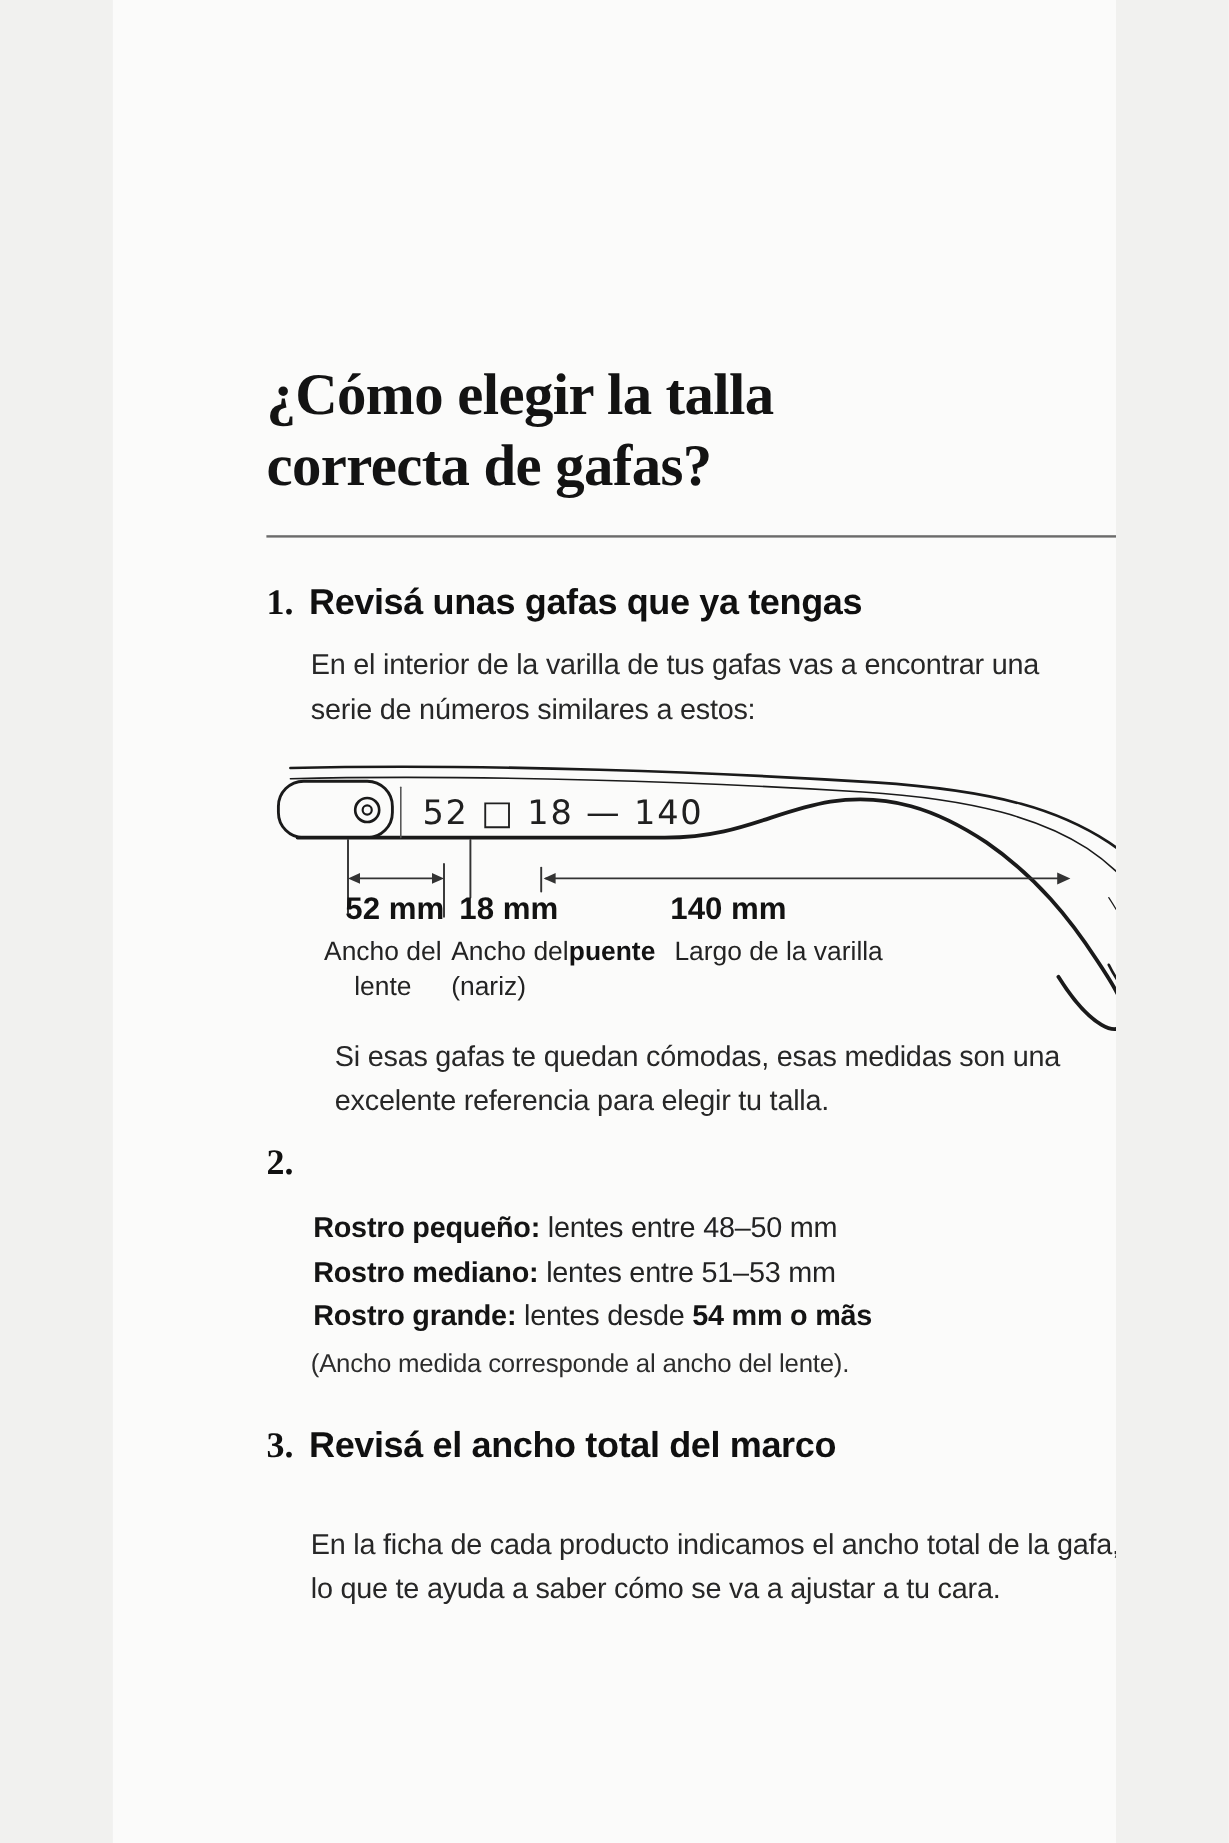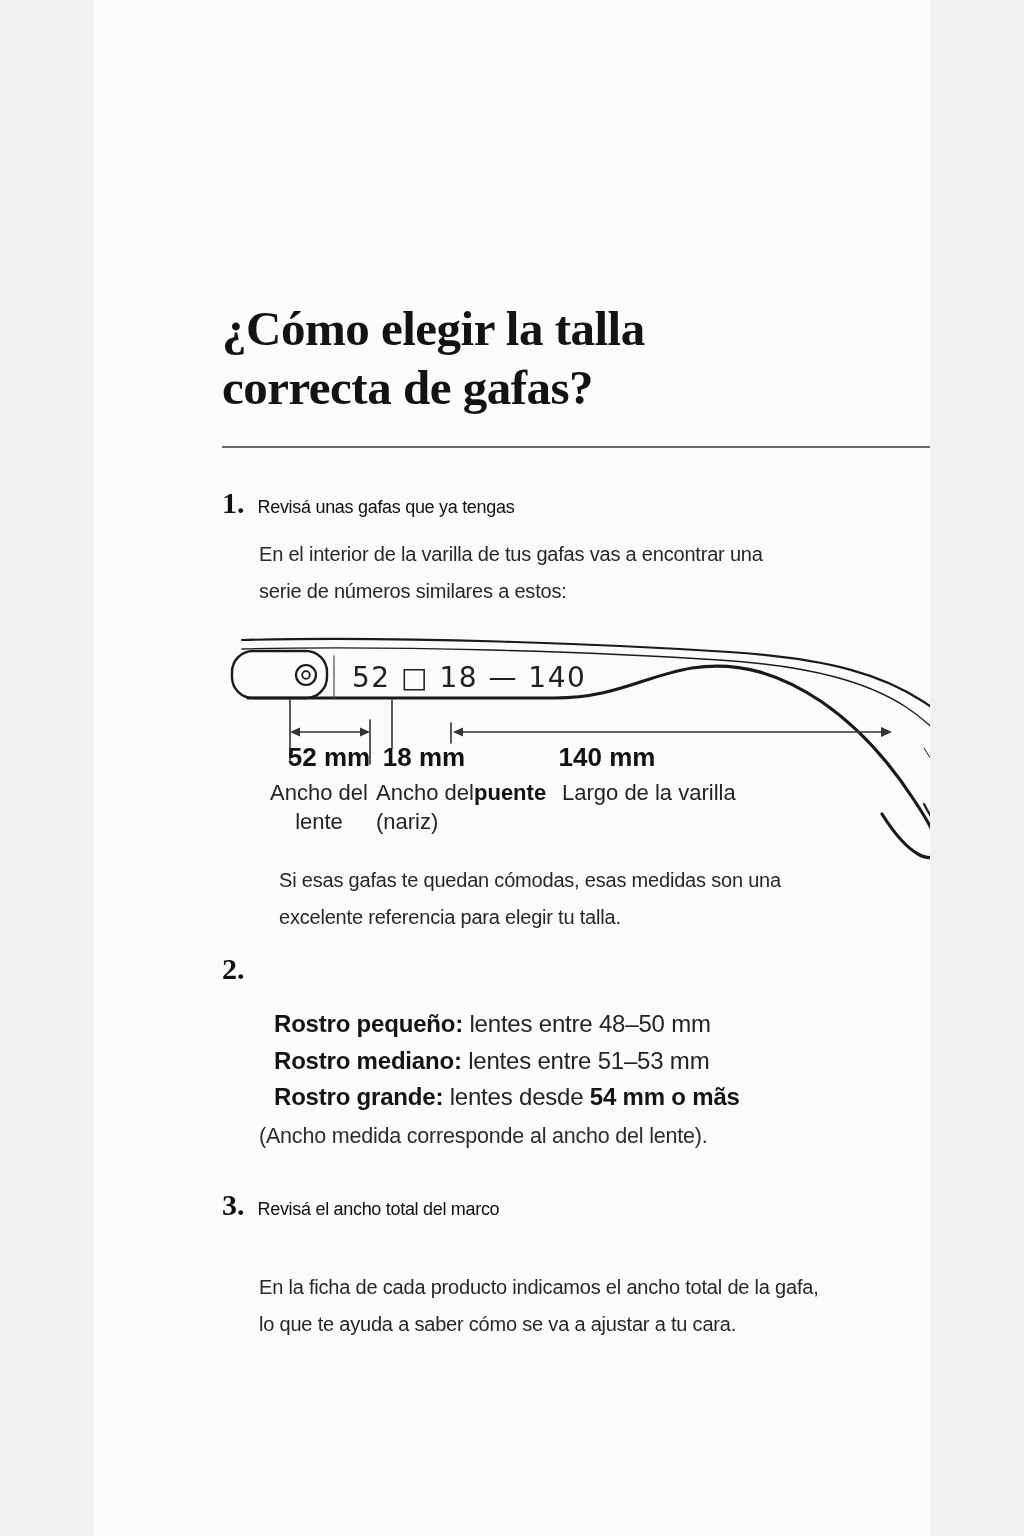--- a/index.html
+++ b/index.html
@@ -44,31 +44,31 @@
   }
   .sec-heading{
     left:128px; display:flex; gap:13px; align-items:baseline;
     color:#101010;
   }
   .sec-num{
     font-family:"Liberation Serif", serif;
     font-weight:700; font-size:30px;
   }
   .sec-title{
-    font-weight:400; font-size:18px; letter-spacing:-0.3px;
+    font-weight:700; font-size:30px; letter-spacing:-0.3px;
   }
   .body-text{
     left:165px; width:720px;
-    font-size:20px; line-height:37px;
+    font-size:24px; line-height:37px;
     letter-spacing:-0.2px;
     color:#272727;
     white-space:pre-line;
   }
   .list{
-    left:180px; width:720px;
+    left:167px; width:720px;
     font-size:24px; line-height:36.5px;
     color:#232323; letter-spacing:-0.2px;
   }
   .list b{font-weight:700; color:#141414;}
   .small-note{
     left:165px; width:720px;
     font-size:21.5px; color:#2c2c2c; letter-spacing:-0.2px;
   }
   .diagram{left:130px; top:628px;}
   svg text{font-family:"Liberation Sans", sans-serif; fill:#1b1b1b;}

